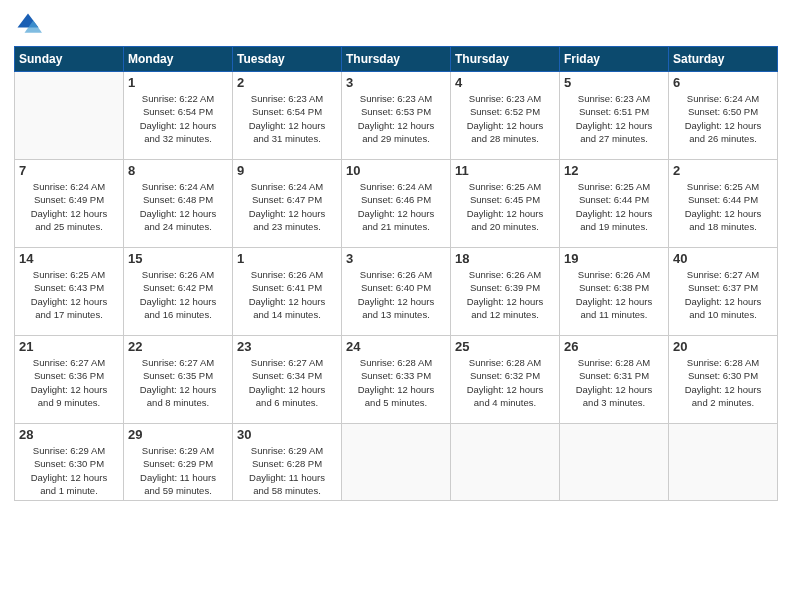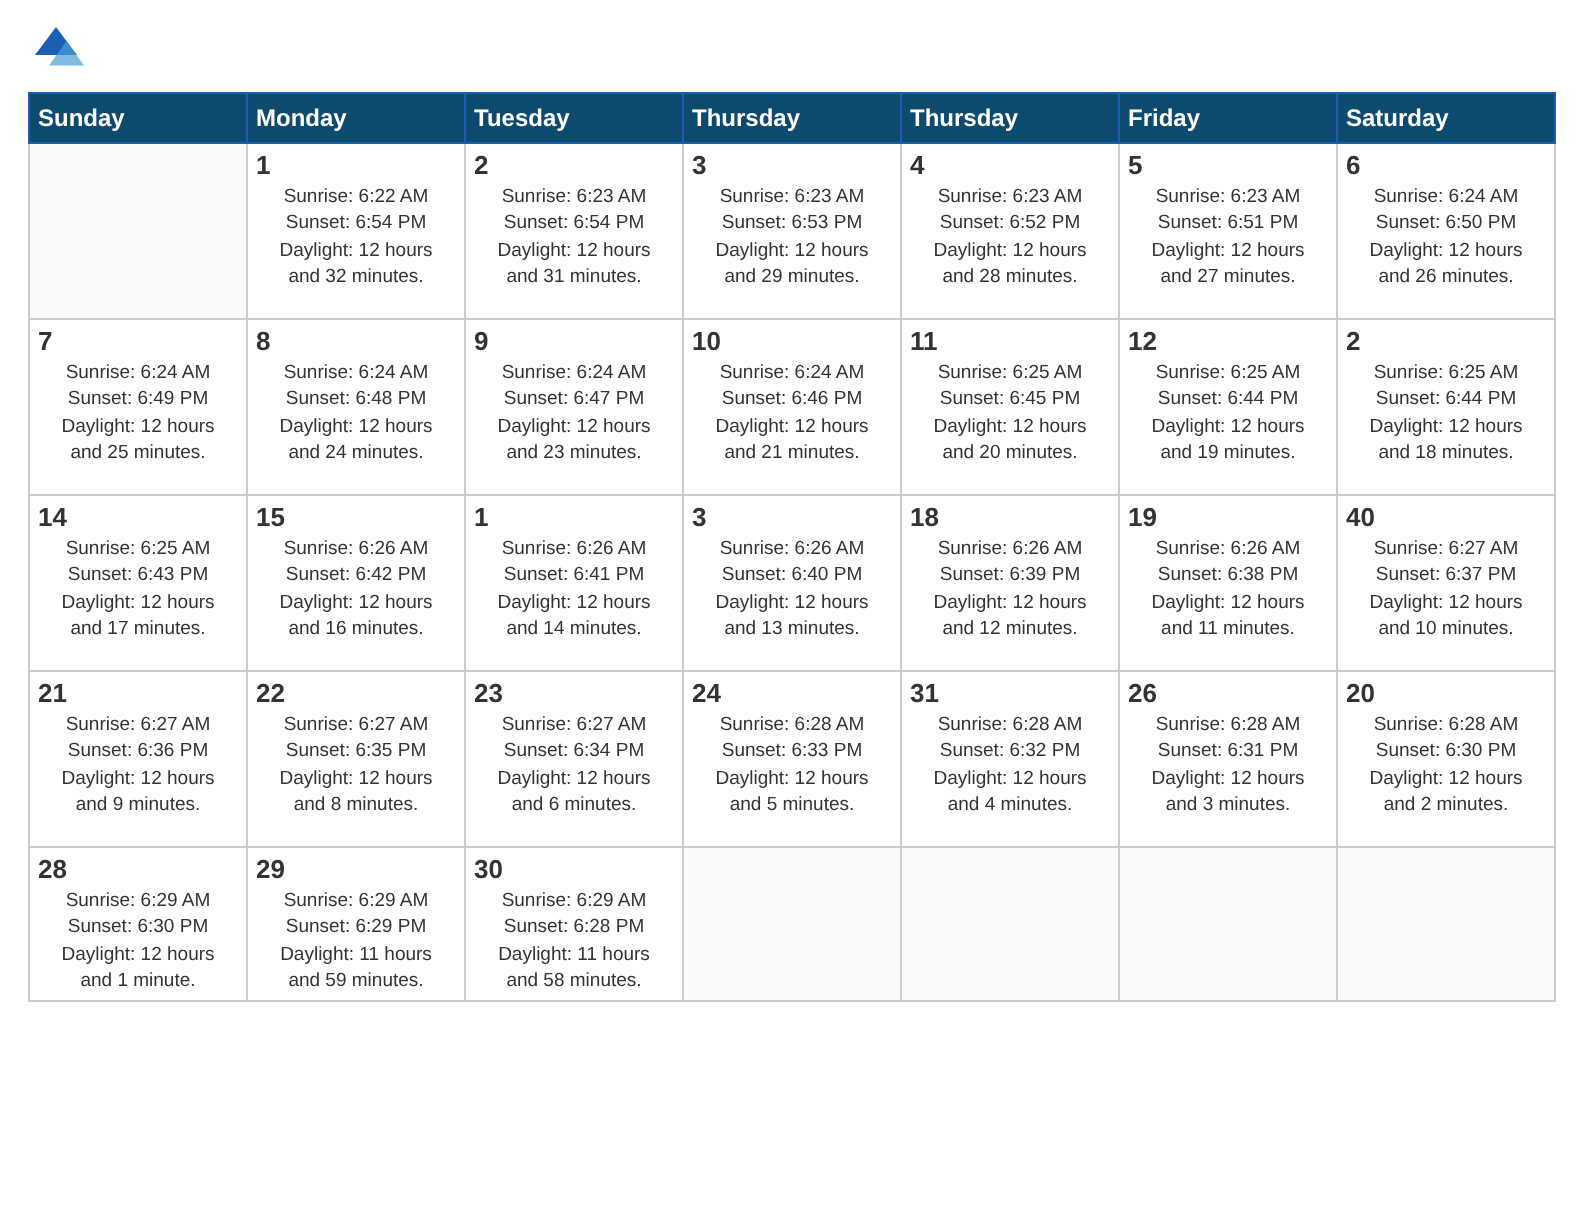--- a/index.html
+++ b/index.html
@@ -296,21 +296,21 @@
 and 6 minutes.</div>
           </td>
           <td>
             <span class="day-number">24</span>
             <div class="day-info" style="white-space: pre-line;">Sunrise: 6:28 AM
 Sunset: 6:33 PM
 Daylight: 12 hours
 and 5 minutes.</div>
           </td>
           <td>
-            <span class="day-number">31</span>
+            <span class="day-number">25</span>
             <div class="day-info" style="white-space: pre-line;">Sunrise: 6:28 AM
 Sunset: 6:32 PM
 Daylight: 12 hours
 and 4 minutes.</div>
           </td>
           <td>
             <span class="day-number">26</span>
             <div class="day-info" style="white-space: pre-line;">Sunrise: 6:28 AM
 Sunset: 6:31 PM
 Daylight: 12 hours

